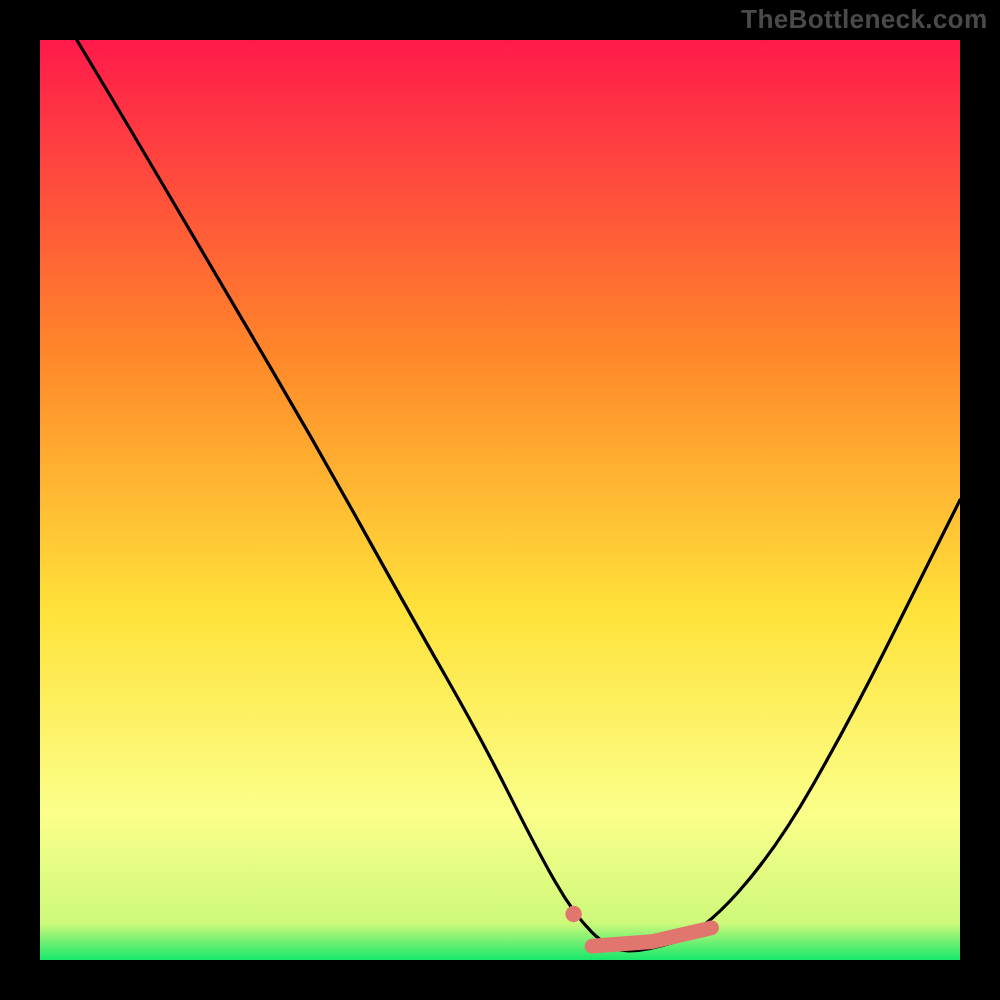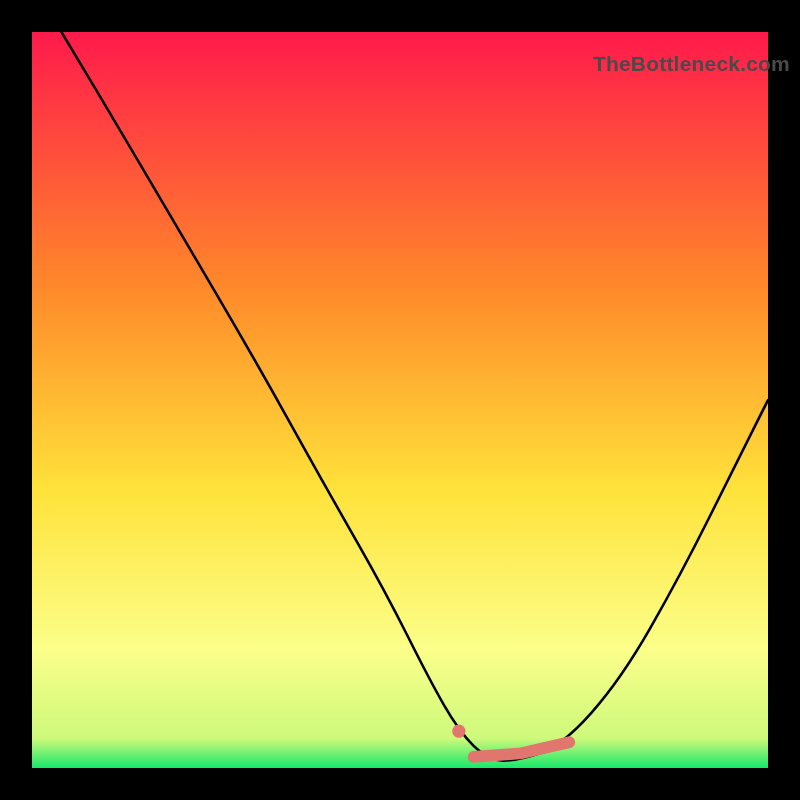--- a/index.html
+++ b/index.html
@@ -20,21 +20,20 @@
   .watermark {
     position: absolute;
     top: 4px;
     right: 10px;
     color: #4a4a4a;
     font-size: 21px;
     font-weight: 600;
     letter-spacing: 0.2px;
     font-family: Arial, Helvetica, sans-serif;
     z-index: 5;
-    margin-top: 48px;
   }
   .plot {
     position: absolute;
     left: 32px;
     top: 32px;
     width: 736px;
     height: 736px;
     overflow: hidden;
   }
   .gradient {

